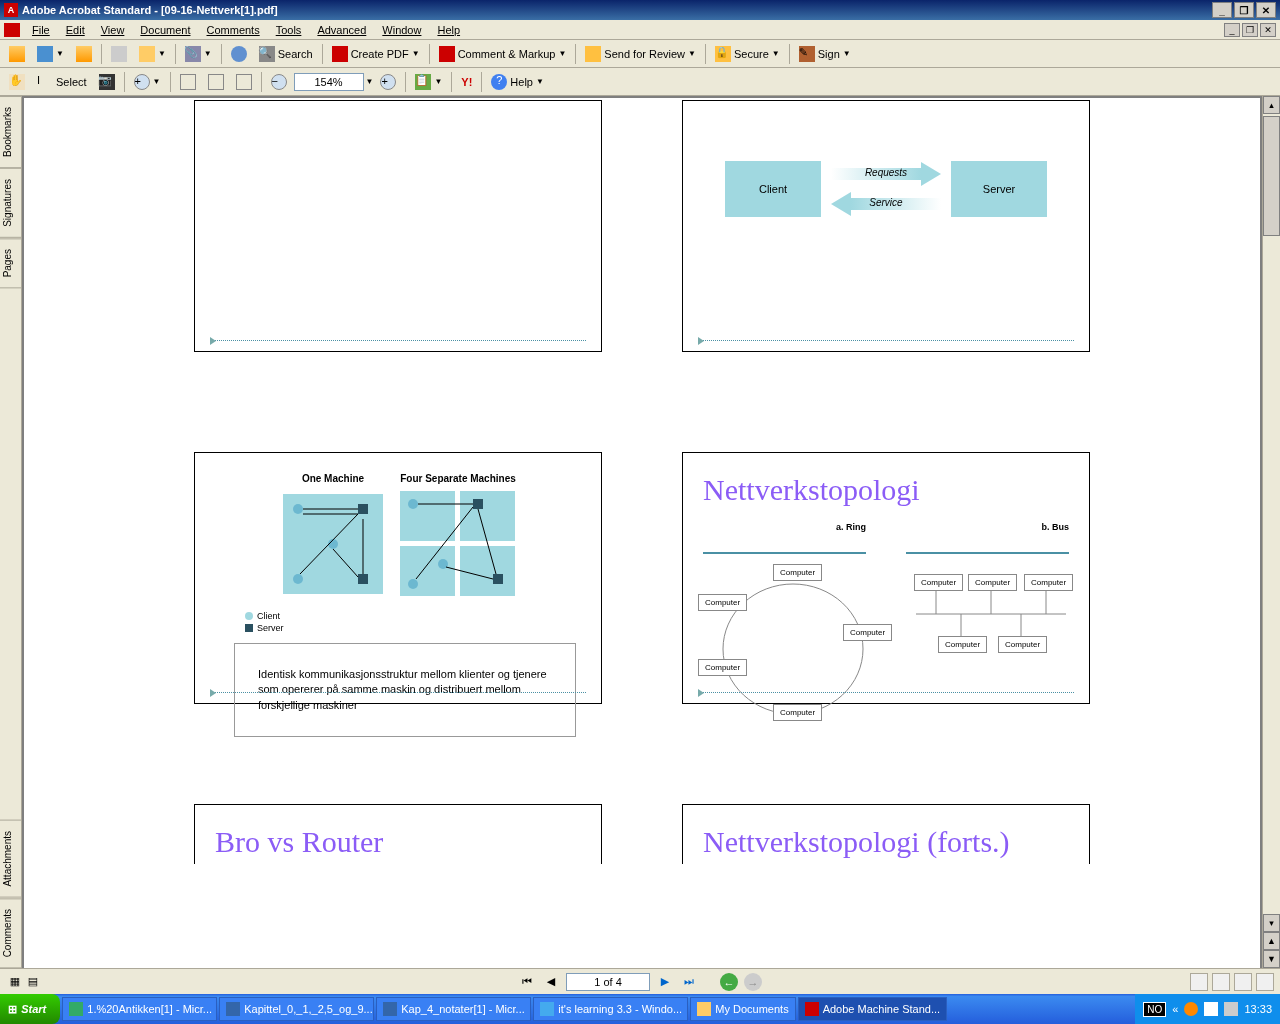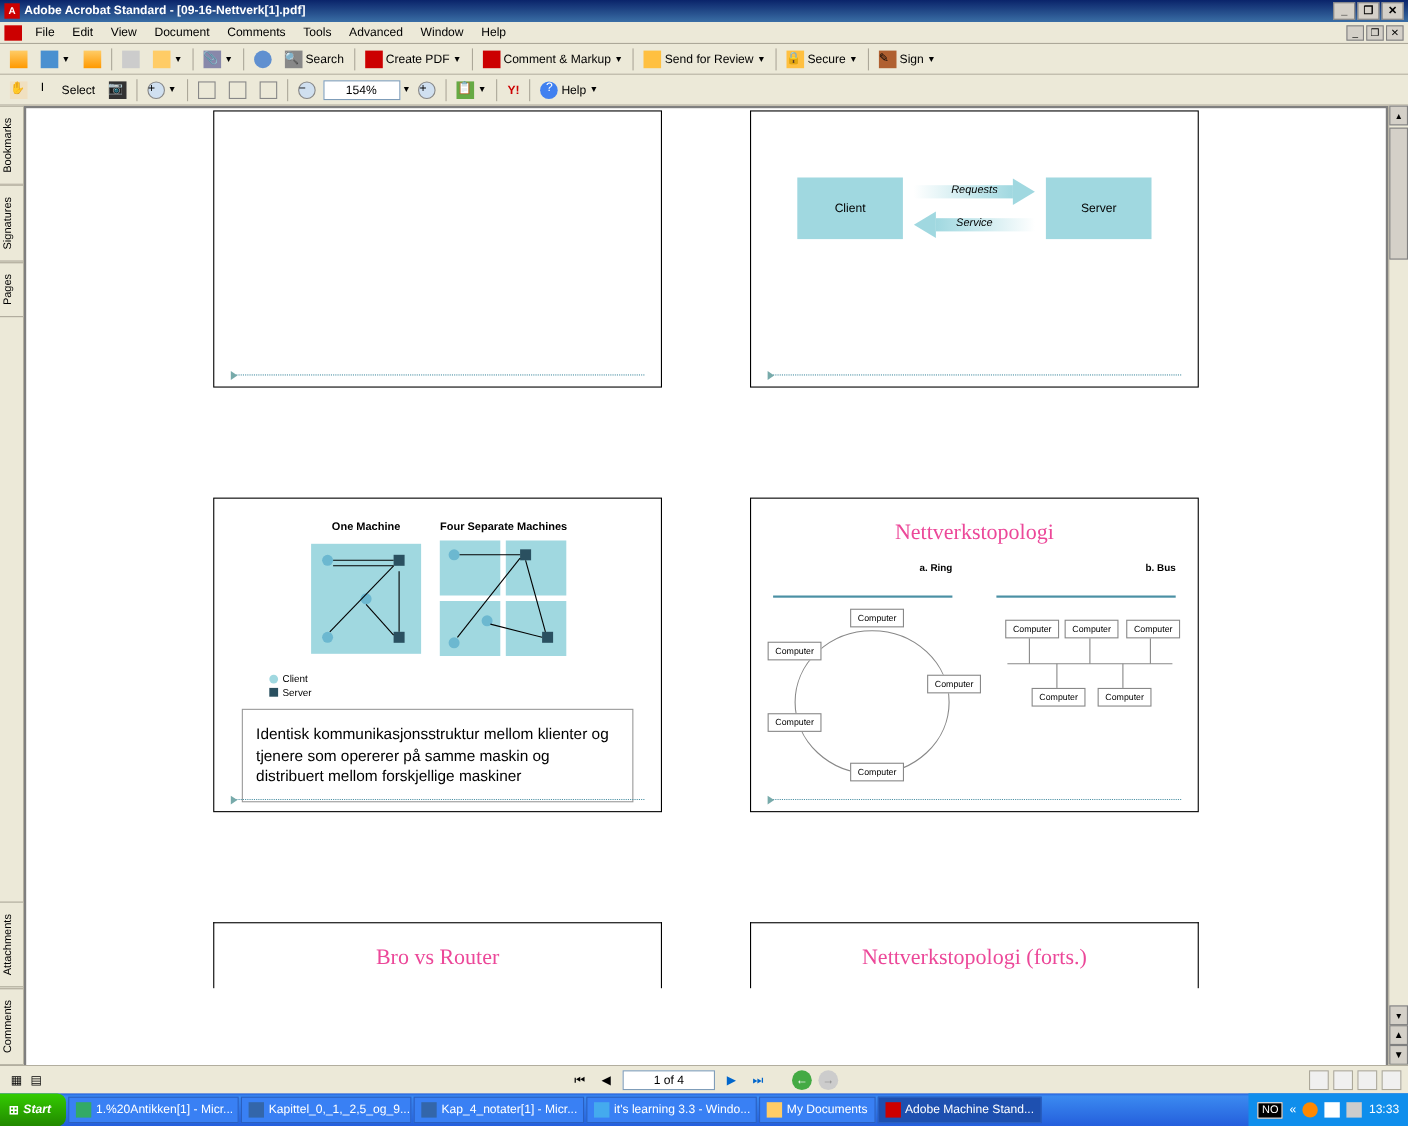--- a/index.html
+++ b/index.html
@@ -8,21 +8,21 @@
 
 .titlebar { background: linear-gradient(to bottom, #0a246a, #3a6ea5); color: white; height: 20px; display: flex; align-items: center; padding: 0 4px; font-size: 11px; font-weight: bold; }
 .titlebar .icon { width: 14px; height: 14px; background: #c00; margin-right: 4px; display: inline-flex; align-items: center; justify-content: center; font-size: 9px; }
 .titlebar .spacer { flex: 1; }
 .winbtns { display: flex; gap: 2px; }
 .winbtn { width: 20px; height: 16px; background: #d4d0c8; border: 1px solid #808080; font-size: 10px; display: flex; align-items: center; justify-content: center; color: black; }
 
 
 .menubar { background: #ece9d8; height: 20px; display: flex; align-items: center; padding: 0 4px; font-size: 11px; border-bottom: 1px solid #aca899; }
 .menubar .menu-icon { width: 14px; height: 14px; background: #c00; margin-right: 4px; }
-.menubar span { padding: 2px 8px; cursor: default; }
+.menubar span { padding: 2px 8px; cursor: default; text-decoration: underline; }
 .menubar .spacer { flex: 1; }
 .mdi-btns { display: flex; gap: 2px; }
 .mdi-btn { width: 16px; height: 14px; background: #d4d0c8; border: 1px solid #808080; font-size: 9px; display: flex; align-items: center; justify-content: center; }
 
 
 .toolbar { background: #ece9d8; height: 28px; display: flex; align-items: center; padding: 2px 4px; border-bottom: 1px solid #aca899; font-size: 11px; gap: 2px; }
 .tbtn { height: 22px; padding: 0 4px; display: flex; align-items: center; gap: 3px; border: 1px solid transparent; cursor: pointer; }
 .tsep { width: 1px; height: 20px; background: #aca899; margin: 0 2px; }
 .ticon { width: 16px; height: 16px; display: inline-block; }
 .dropdown-arrow { font-size: 8px; }
@@ -31,22 +31,22 @@
 
 .sidetabs { position: absolute; left: 0; top: 96px; width: 22px; background: #ece9d8; display: flex; flex-direction: column; border-right: 1px solid #aca899; }
 .sidetab { writing-mode: vertical-rl; transform: rotate(180deg); padding: 10px 2px; font-size: 10px; border-top: 1px solid #aca899; border-bottom: 1px solid #aca899; background: #ece9d8; cursor: pointer; text-align: center; }
 
 
 .docarea { position: absolute; left: 22px; top: 96px; right: 18px; bottom: 56px; background: #7f7f7f; overflow: auto; }
 .docinner { background: white; margin: 2px; padding: 0; position: relative; min-height: 100%; }
 
 
 .slide-grid { display: grid; grid-template-columns: 1fr 1fr; gap: 100px 80px; padding: 2px 170px 50px 170px; }
-.slide { border: 1.5px solid #000; background: white; height: 286px; position: relative; padding: 20px; }
-.slide-title { color: #ec4899; font-family: Georgia, serif; font-size: 20px; margin-bottom: 15px; text-align: center; }
+.slide { border: 1.5px solid #000; background: white; height: 252px; position: relative; padding: 20px; }
+.slide-title { color: #8b5cf6; font-family: Georgia, serif; font-size: 30px; margin-bottom: 15px; }
 .slide-footer { position: absolute; bottom: 10px; left: 15px; right: 15px; border-top: 1px dotted #4a90a4; }
 .footer-arrow { width: 0; height: 0; border-left: 6px solid #7aa; border-top: 4px solid transparent; border-bottom: 4px solid transparent; position: absolute; top: -4px; left: 0; }
 
 
 .s1-title { font-family: Arial; font-weight: bold; font-size: 22px; text-align: center; margin-top: 110px; }
 
 
 .cs-diagram { display: flex; align-items: center; justify-content: center; gap: 0; margin-top: 40px; }
 .cs-box { background: #a0d8e0; width: 96px; height: 56px; display: flex; align-items: center; justify-content: center; font-size: 11px; font-family: Arial; }
 .cs-arrows { width: 130px; display: flex; flex-direction: column; gap: 6px; align-items: center; }
@@ -59,21 +59,21 @@
 .arrow-label { font-size: 10px; font-style: italic; position: absolute; width: 100%; text-align: center; top: 5px; }
 
 
 .s3-cols { display: flex; gap: 10px; justify-content: center; }
 .s3-col { text-align: center; }
 .s3-col-title { font-size: 10px; font-weight: bold; margin-bottom: 5px; }
 .s3-legend { font-size: 9px; margin: 8px 0 0 30px; }
 .s3-legend div { display: flex; align-items: center; gap: 4px; margin-bottom: 2px; }
 .dot { width: 8px; height: 8px; background: #a0d8e0; border-radius: 50%; }
 .sq { width: 8px; height: 8px; background: #2a5060; }
-.s3-desc { border: 1px solid #999; padding: 12px; font-size: 14px; margin: 10px 5px 0 5px; font-family: Arial; line-height: 1.4; }
+.s3-desc { border: 1px solid #999; padding: 23px; font-size: 11px; margin: 10px 5px 0 19px; font-family: Arial; line-height: 1.4; }
 
 
 .topo-cols { display: flex; gap: 40px; }
 .topo-col { flex: 1; }
 .topo-label { font-size: 9px; font-weight: bold; border-bottom: 2px solid #4a90a4; padding-bottom: 20px; margin-bottom: 10px; text-align: right; }
 .comp-box { border: 1px solid #888; font-size: 8px; padding: 3px 6px; background: white; position: absolute; }
 
 
 .navbar { position: absolute; bottom: 30px; left: 0; right: 0; height: 26px; background: #ece9d8; border-top: 1px solid #aca899; display: flex; align-items: center; padding: 0 6px; }
 .navbar .center { position: absolute; left: 50%; transform: translateX(-50%); display: flex; align-items: center; gap: 6px; }

